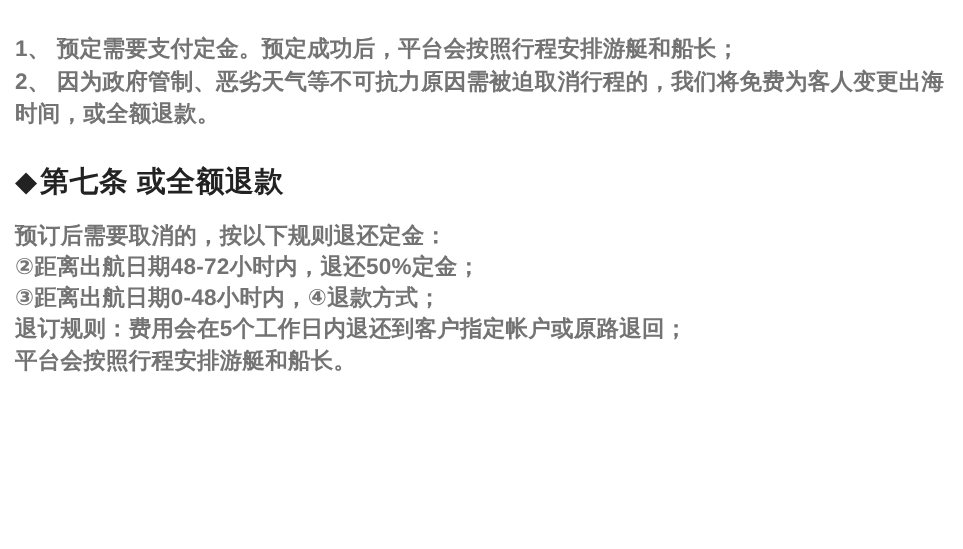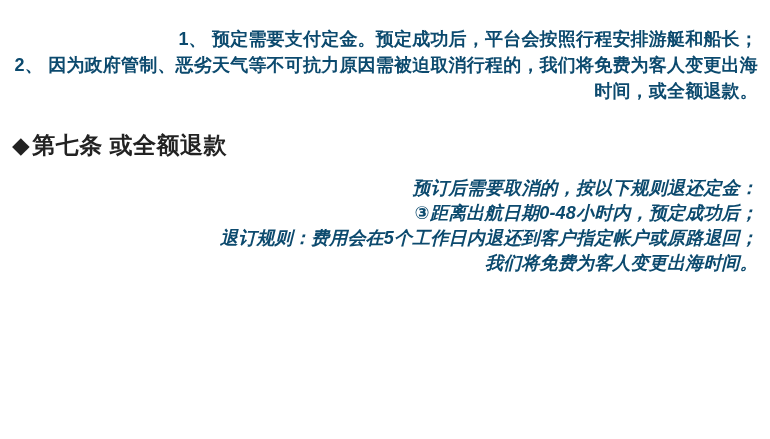--- a/index.html
+++ b/index.html
@@ -41,49 +41,48 @@
   .sec-refund {
     margin-top: 26px;
   }
   .sec-refund .body-block {
     margin-top: 16px;
   }
   .body-line {
     margin: 0;
     font-size: 18px;
     font-weight: 600;
-    color: #0c4a6e;
+    color: #737373;
     letter-spacing: 0.2px;
-    text-align: right;
   }
   .sec-deposit .body-line {
     line-height: 26px;
   }
   .sec-refund .body-line {
     line-height: 25px;
-    font-style: italic;
   }
 </style>
 </head>
 <body>
 
 <div class="page">
 
   <section class="sec-deposit">
     <div class="body-block">
       <p class="body-line">1、 预定需要支付定金。预定成功后，平台会按照行程安排游艇和船长；</p>
       <p class="body-line">2、 因为政府管制、恶劣天气等不可抗力原因需被迫取消行程的，我们将免费为客人变更出海时间，或全额退款。</p>
     </div>
   </section>
 
   <section class="sec-refund">
     <h1 class="section-heading">
       <span class="diamond">◆</span><span>第七条 或全额退款</span>
     </h1>
     <div class="body-block">
       <p class="body-line">预订后需要取消的，按以下规则退还定金：</p>
-      <p class="body-line">③距离出航日期0-48小时内，预定成功后；</p>
+      <p class="body-line">②距离出航日期48-72小时内，退还50%定金；</p>
+      <p class="body-line">③距离出航日期0-48小时内，④退款方式；</p>
       <p class="body-line">退订规则：费用会在5个工作日内退还到客户指定帐户或原路退回；</p>
-      <p class="body-line">我们将免费为客人变更出海时间。</p>
+      <p class="body-line">平台会按照行程安排游艇和船长。</p>
     </div>
   </section>
 
 </div>
 
 </body></html>

